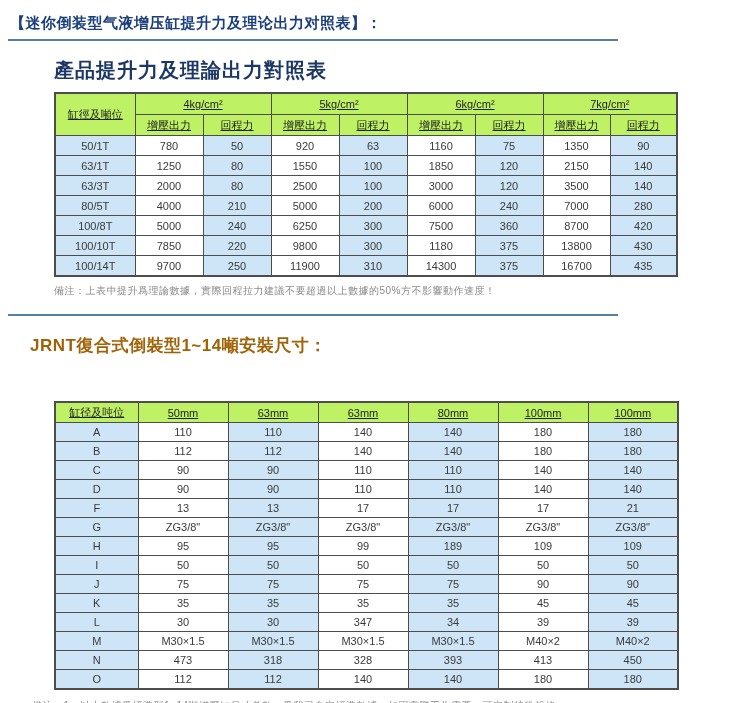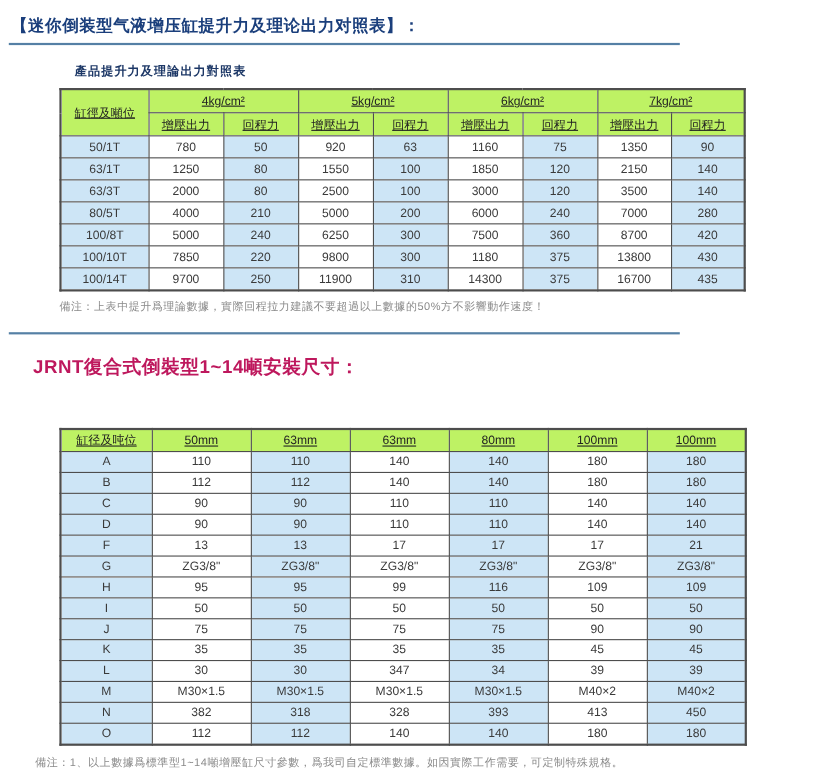--- a/index.html
+++ b/index.html
@@ -7,24 +7,24 @@
     width:750px;height:703px;overflow:hidden;
     font-family:"Liberation Sans","DejaVu Sans",sans-serif;
     color:#333;
   }
   .page{width:626px;height:703px;background:#ffffff;box-sizing:border-box;padding:12px 8px 0 8px;}
   .sec-heading{
     color:#1b3f7c;font-size:15px;font-weight:bold;margin:2px 0 6px 2px;letter-spacing:.5px;
   }
   .rule{height:2px;background:#5580a5;border:none;margin:4px 0 0 0;}
   .t1-title{
-    color:#1c3766;font-size:11px;font-weight:bold;margin:16px 0 8px 60px;letter-spacing:1px;
+    color:#1c3766;font-size:20px;font-weight:bold;margin:16px 0 8px 46px;letter-spacing:1px;
   }
   .jrnt-title{
-    color:#be185d;font-size:17px;font-weight:bold;margin:18px 0 10px 22px;letter-spacing:.5px;
+    color:#a16207;font-size:17px;font-weight:bold;margin:18px 0 10px 22px;letter-spacing:.5px;
   }
   table{
     border-collapse:collapse;table-layout:fixed;
     margin-left:46px;font-size:11px;
   }
   .t1{width:622px;}
   .t2{width:623px;margin-top:44px;}
   th,td{
     border:1px solid #4d4d4d;text-align:center;vertical-align:middle;
     padding:0;overflow:hidden;white-space:nowrap;
@@ -250,21 +250,21 @@
           <td>ZG3/8"</td>
           <td>ZG3/8"</td>
           <td>ZG3/8"</td>
           <td>ZG3/8"</td>
         </tr>
         <tr>
           <td>H</td>
           <td>95</td>
           <td>95</td>
           <td>99</td>
-          <td>116</td>
+          <td>189</td>
           <td>109</td>
           <td>109</td>
         </tr>
         <tr>
           <td>I</td>
           <td>50</td>
           <td>50</td>
           <td>50</td>
           <td>50</td>
           <td>50</td>
@@ -301,21 +301,21 @@
           <td>M</td>
           <td>M30×1.5</td>
           <td>M30×1.5</td>
           <td>M30×1.5</td>
           <td>M30×1.5</td>
           <td>M40×2</td>
           <td>M40×2</td>
         </tr>
         <tr>
           <td>N</td>
-          <td>382</td>
+          <td>473</td>
           <td>318</td>
           <td>328</td>
           <td>393</td>
           <td>413</td>
           <td>450</td>
         </tr>
         <tr>
           <td>O</td>
           <td>112</td>
           <td>112</td>

